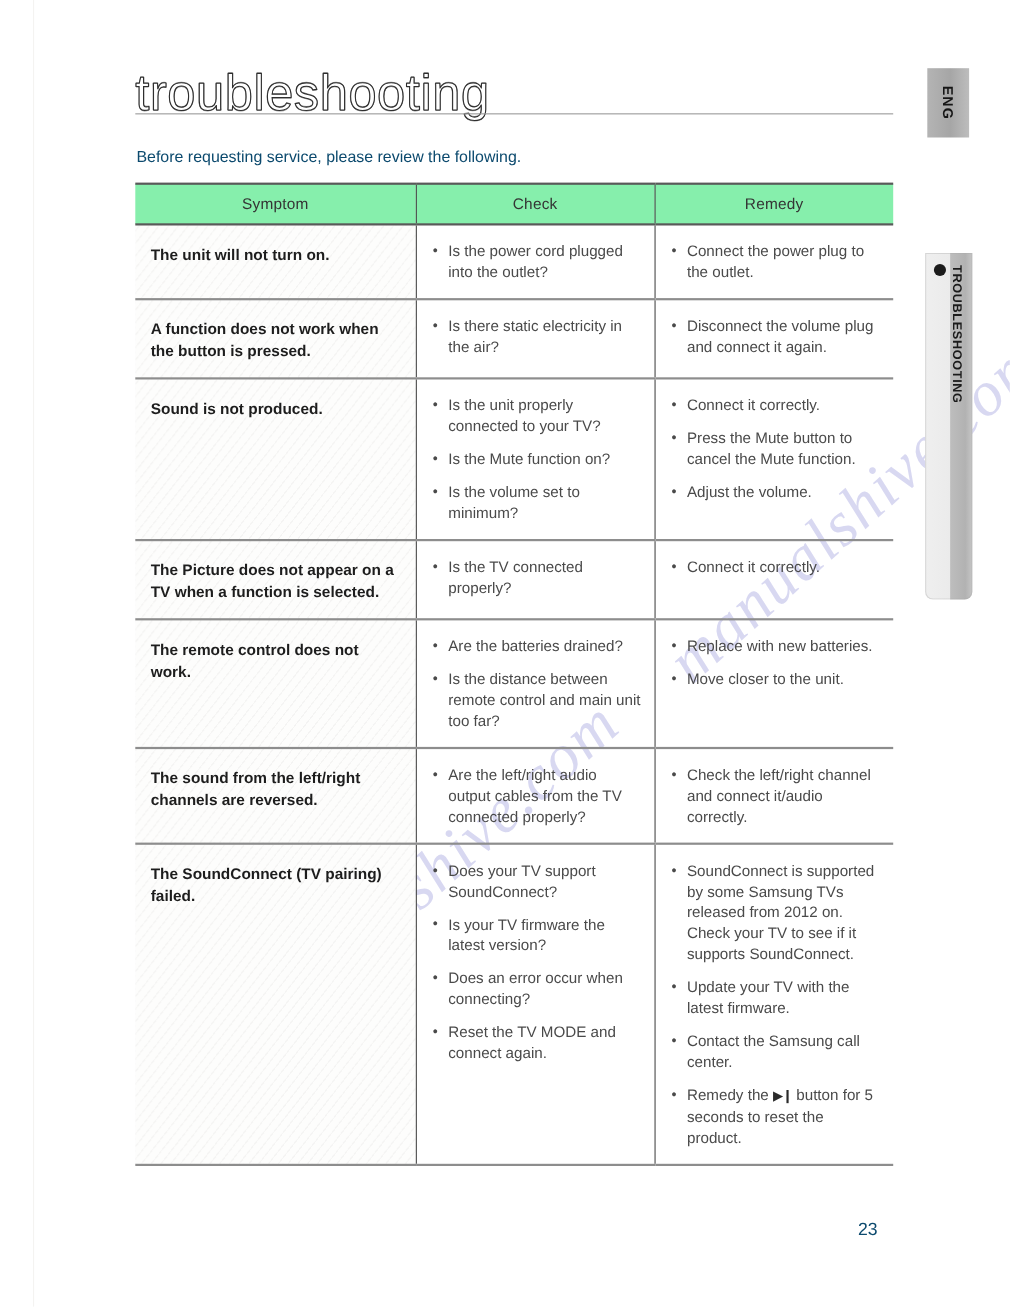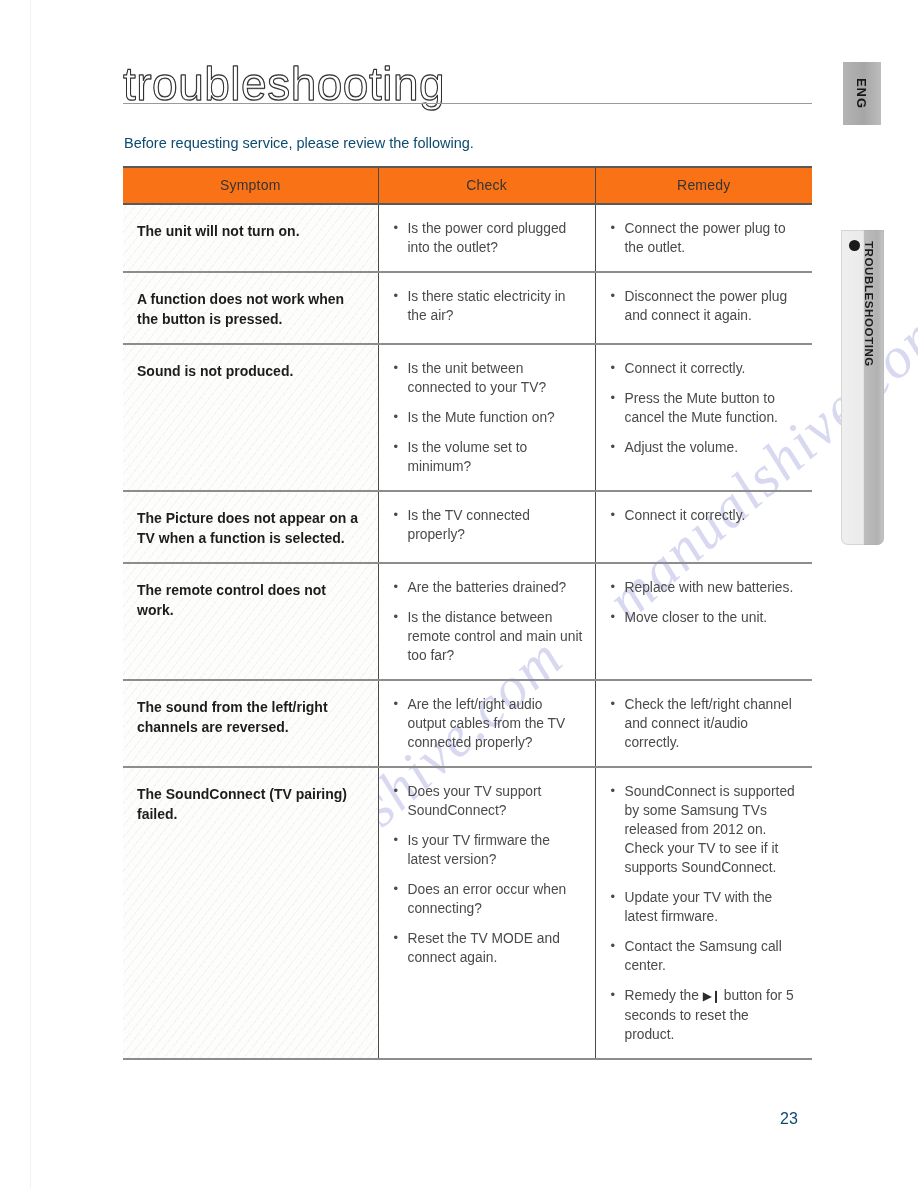--- a/index.html
+++ b/index.html
@@ -93,21 +93,21 @@
     top: 166px;
     width: 689px;
     border-collapse: collapse;
     table-layout: fixed;
   }
   .tbl col.c1 { width: 255px; }
   .tbl col.c2 { width: 217px; }
   .tbl col.c3 { width: 217px; }
 
   .tbl thead th {
-    background: #f97316;
+    background: #86efac;
     border-top: 2px solid #595959;
     border-bottom: 2px solid #595959;
     border-left: 1px solid #4a4a4a;
     font-size: 14px;
     font-weight: 400;
     color: #343434;
     text-align: center;
     padding: 9px 4px 10px;
     letter-spacing: .2px;
   }
@@ -297,29 +297,29 @@
         </tr>
         <tr>
           <td class="sym">A function does not work when the button is pressed.</td>
           <td>
             <ul class="bl">
               <li>Is there static electricity in the air?</li>
             </ul>
           </td>
           <td>
             <ul class="bl">
-              <li>Disconnect the power plug and connect it again.</li>
+              <li>Disconnect the volume plug and connect it again.</li>
             </ul>
           </td>
         </tr>
         <tr>
           <td class="sym">Sound is not produced.</td>
           <td>
             <ul class="bl">
-              <li>Is the unit between connected to your TV?</li>
+              <li>Is the unit properly connected to your TV?</li>
               <li>Is the Mute function on?</li>
               <li>Is the volume set to minimum?</li>
             </ul>
           </td>
           <td>
             <ul class="bl">
               <li>Connect it correctly.</li>
               <li>Press the Mute button to cancel the Mute function.</li>
               <li>Adjust the volume.</li>
             </ul>

